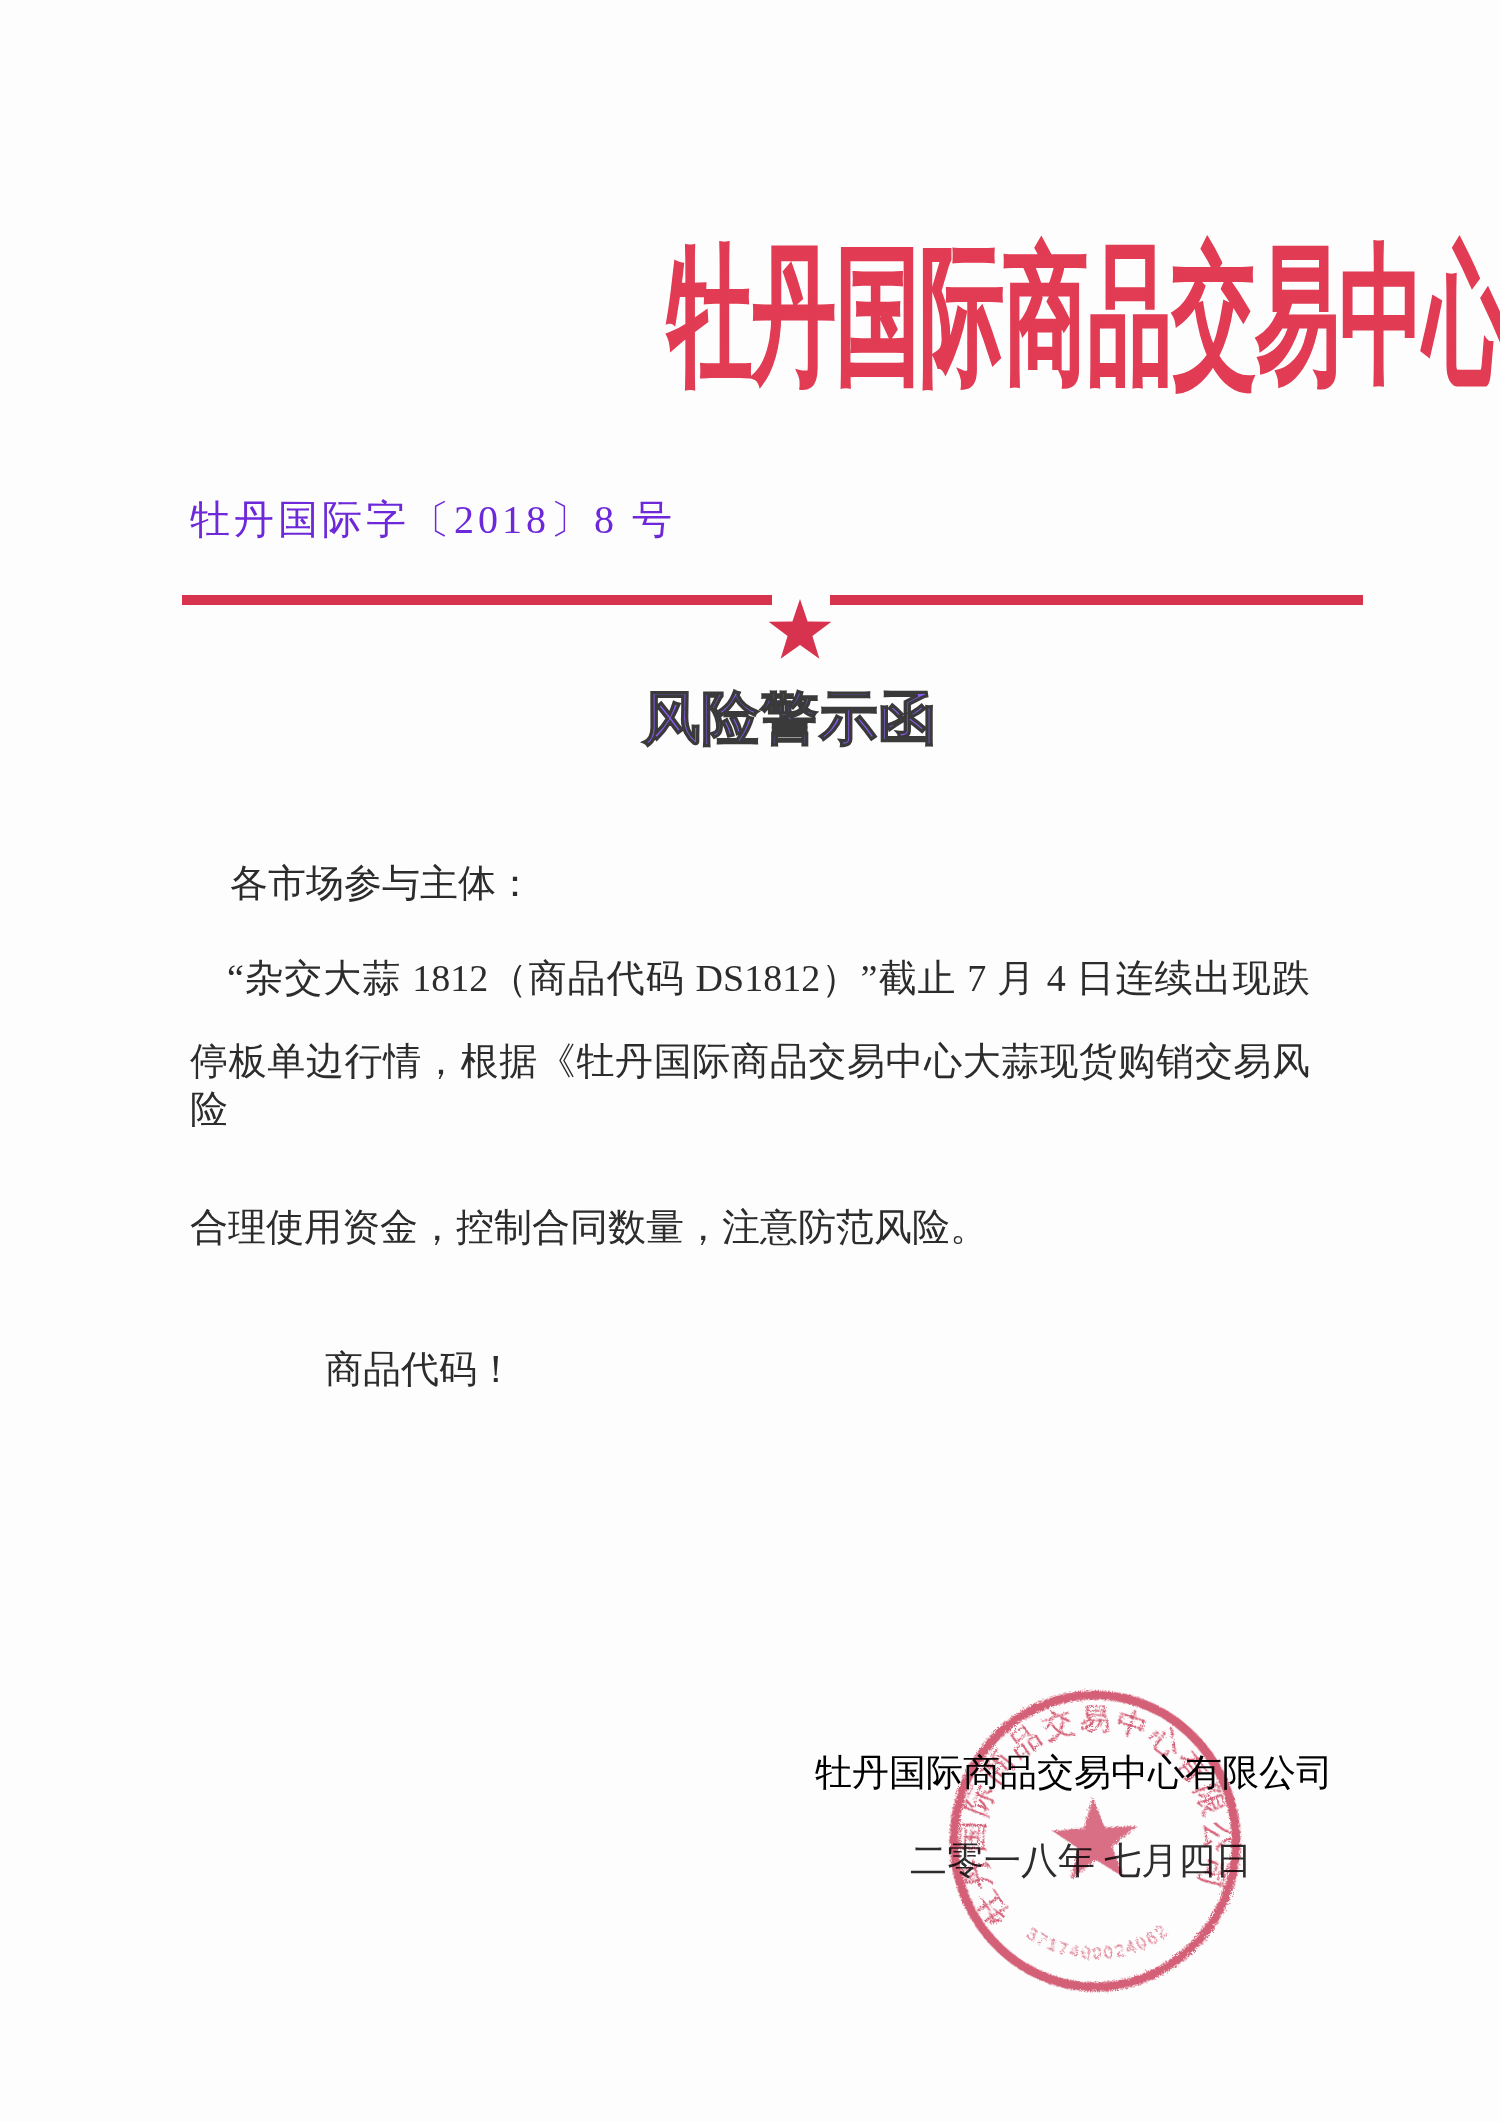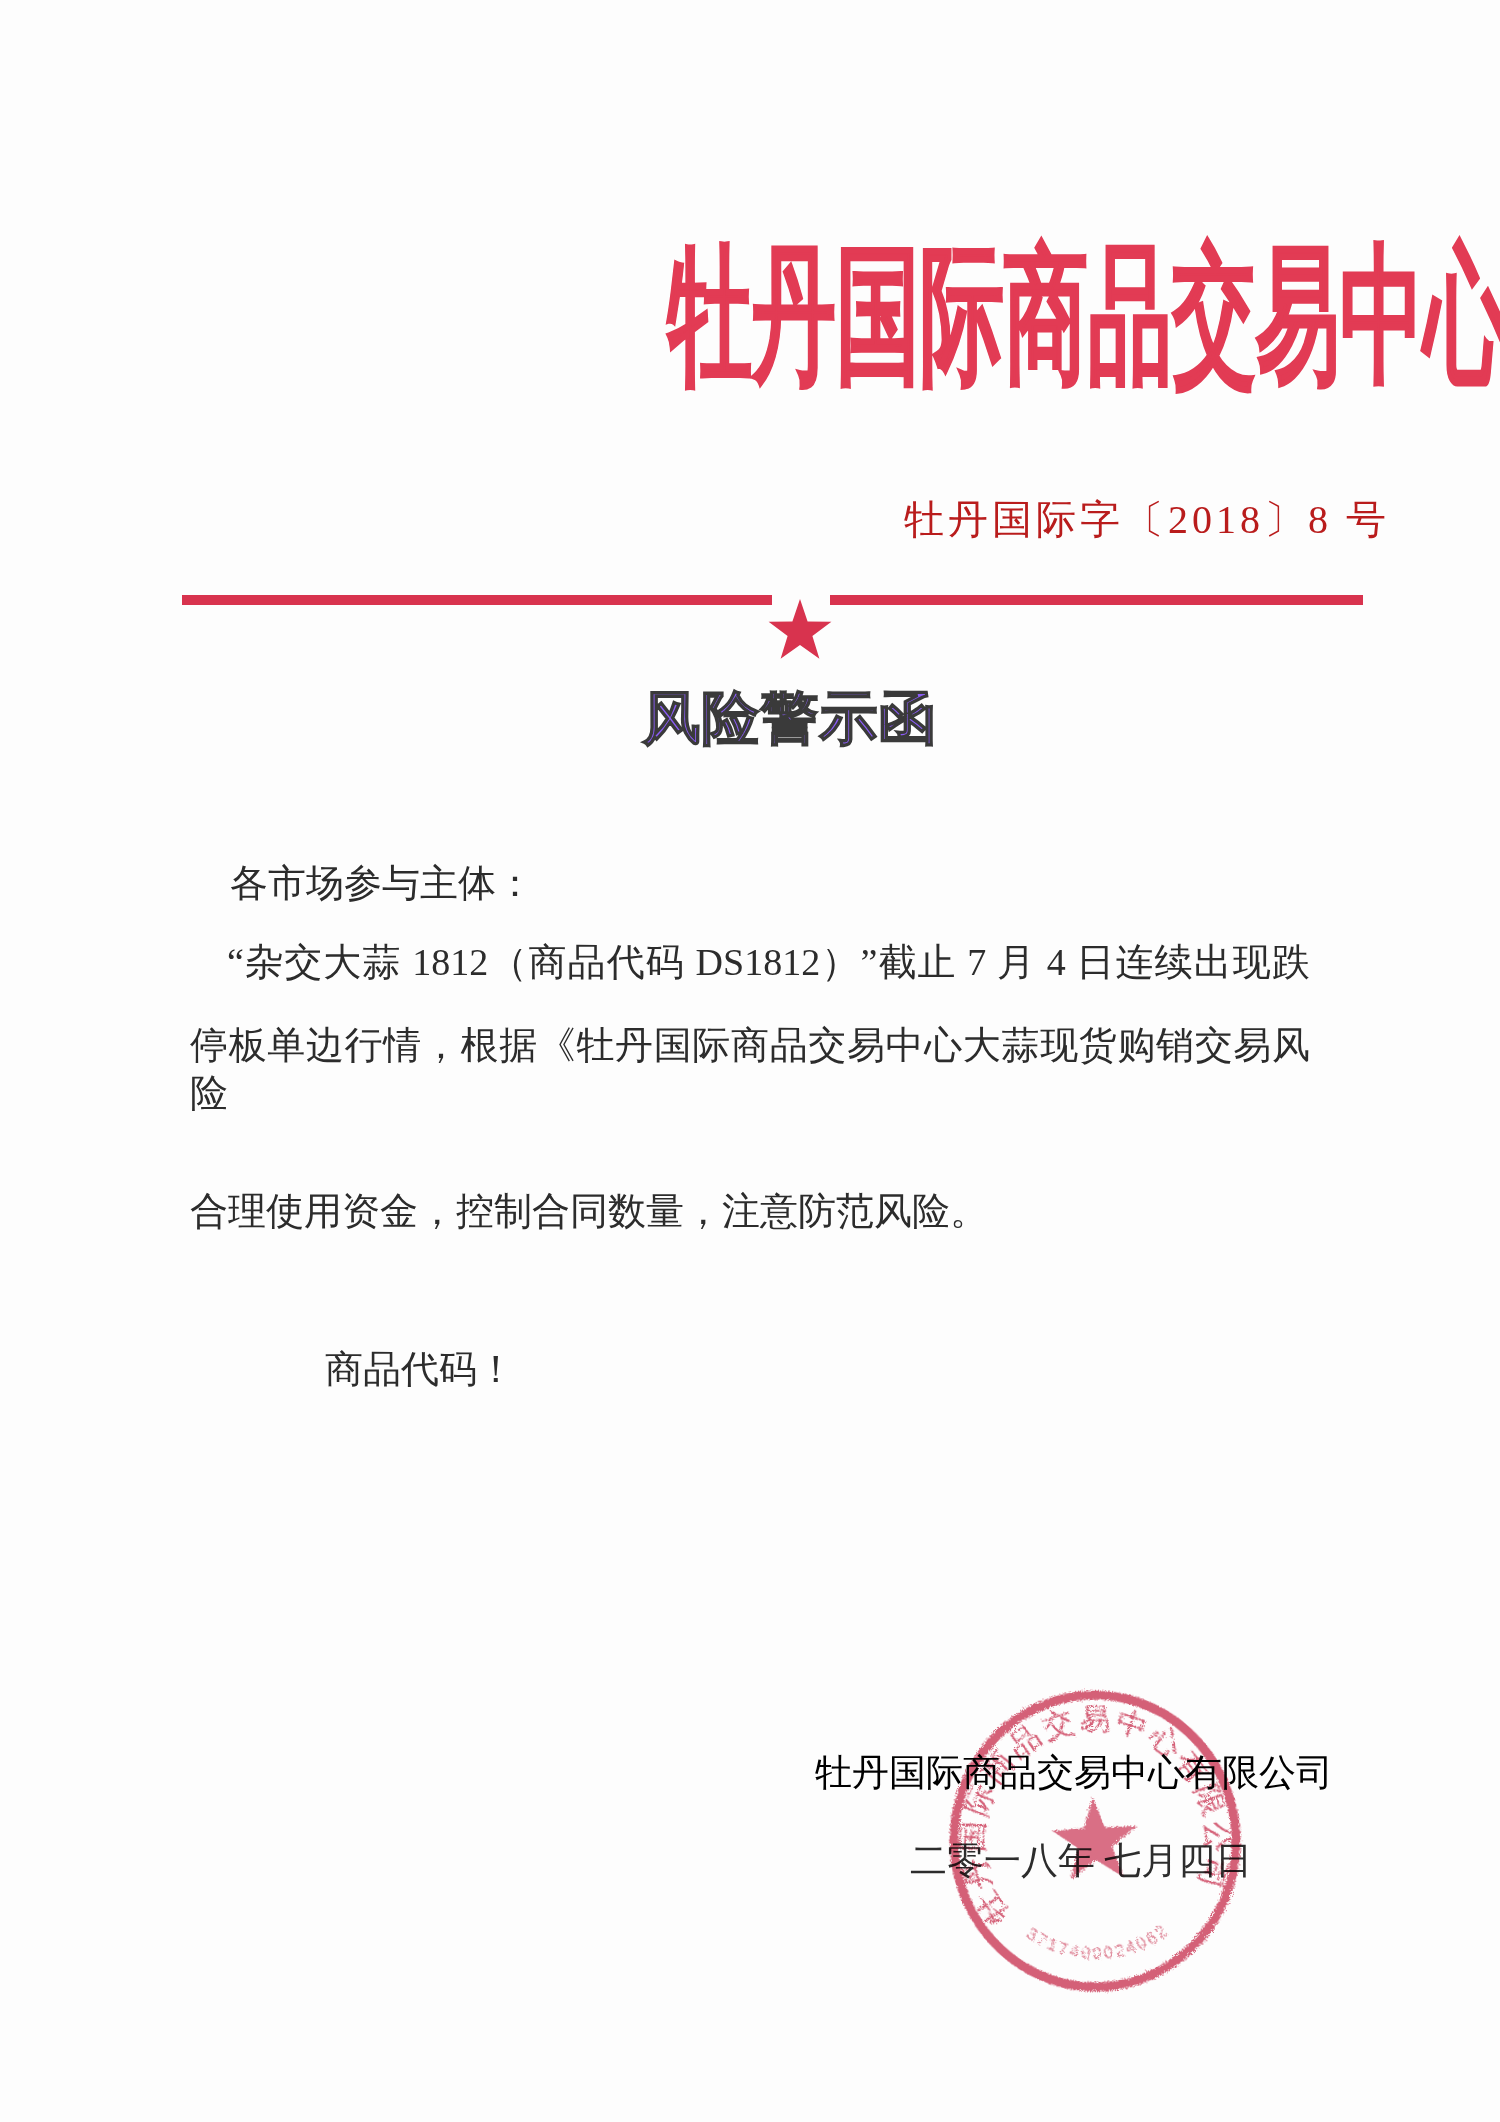--- a/index.html
+++ b/index.html
@@ -19,23 +19,23 @@
     color:#e23b54;
     -webkit-text-stroke:2px #e23b54;
   }
   .org-header .squeeze{
     display:inline-block;
     transform:scaleX(0.56);
     transform-origin:center center;
   }
   .doc-number{
     position:absolute;left:190px;top:496px;width:1200px;
-    text-align:right;
+    text-align:left;
     font-size:40px;line-height:48px;letter-spacing:4px;
-    color:#b91c1c;
+    color:#6d28d9;
   }
   .divider{
     position:absolute;top:595px;height:10px;
     background:#d8334e;
   }
   .divider.left{left:182px;width:590px;}
   .divider.right{left:830px;width:533px;}
   .divider-star{
     position:absolute;left:766px;top:596px;width:68px;height:70px;
   }
@@ -49,20 +49,21 @@
   }
   .salutation{
     position:absolute;left:190px;top:860px;
     font-size:38px;line-height:46px;margin-left:40px;
   }
   .body-line{
     position:absolute;left:190px;width:1120px;
     font-size:38px;line-height:48px;
     text-align:justify;text-align-last:justify;
     color:#2c2c2c;
+    margin-top:16px;
   }
   .body-line.l0{top:938px;text-indent:37px;}
   .body-line.l1{top:1021px;}
   .body-line.l2{top:1104px;}
   .body-line.l3{top:1187px;text-align:right;text-align-last:left;}
   .closing{
     position:absolute;left:325px;top:1346px;
     font-size:38px;line-height:46px;
   }
   .sig-company{

